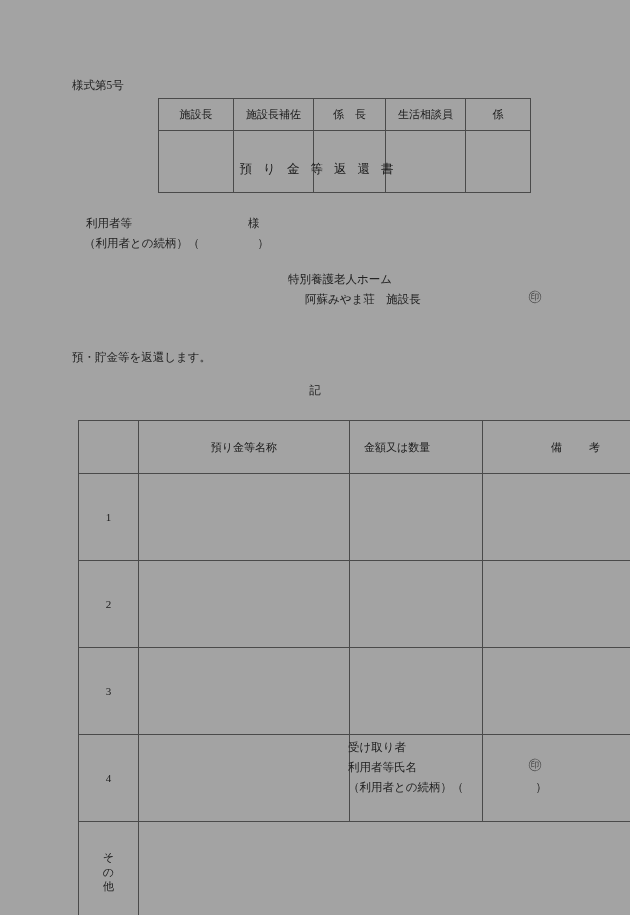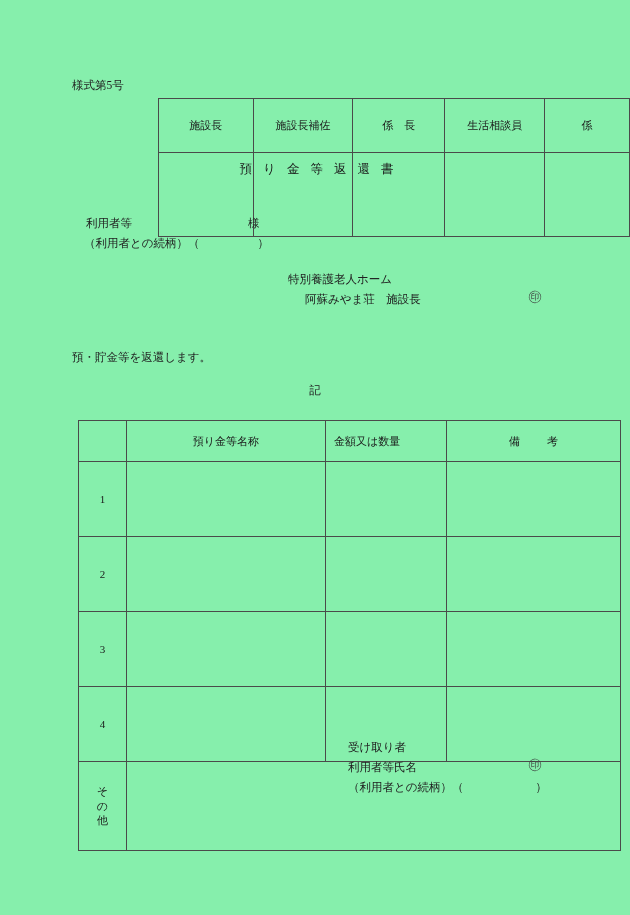--- a/index.html
+++ b/index.html
@@ -12,21 +12,21 @@
     width: 630px;
     height: 915px;
     position: relative;
     font-family: "Liberation Serif", "DejaVu Serif", serif;
     color: #1a1a1a;
     overflow: hidden;
   }
   .page {
     position: absolute;
     inset: 0;
-    background: #86efac;
+    background: #a3a3a3;
   }
 
   
   .txt {
     position: absolute;
     white-space: pre;
     line-height: 1.35;
     font-size: 11.5px;
     color: #202020;
   }
@@ -44,21 +44,21 @@
     left: 158px;
     top: 98px;
     border-collapse: collapse;
     table-layout: fixed;
   }
   #approval-table td {
     border: 1px solid #4a4a4a;
     text-align: center;
     vertical-align: middle;
     font-size: 11px;
-    padding: 16px;
+    padding: 5px;
   }
   #approval-table .hdr-row td {
     height: 21px;
     line-height: 21px;
   }
   #approval-table .body-row td {
     height: 51px;
   }
   .c-w1 { width: 64px; }
   .c-w2 { width: 69px; }
@@ -112,21 +112,21 @@
     position: absolute;
     left: 78px;
     top: 420px;
     width: 474px;
     border-collapse: collapse;
     table-layout: fixed;
   }
   #deposit-table td {
     border: 1px solid #4a4a4a;
     font-size: 11px;
-    padding: 8px;
+    padding: 14px;
     vertical-align: middle;
   }
   #deposit-table .col-no    { width: 31px;  text-align: center; }
   #deposit-table .col-name  { width: 182px; text-align: center; }
   #deposit-table .col-amt   { width: 104px; text-align: left; }
   #deposit-table .col-note  { width: 157px; text-align: center; margin-left: 39px; }
 
   #deposit-table .hdr-row td { height: 24px; }
   #deposit-table .hdr-note { letter-spacing: 8px; text-indent: 8px; }
 

